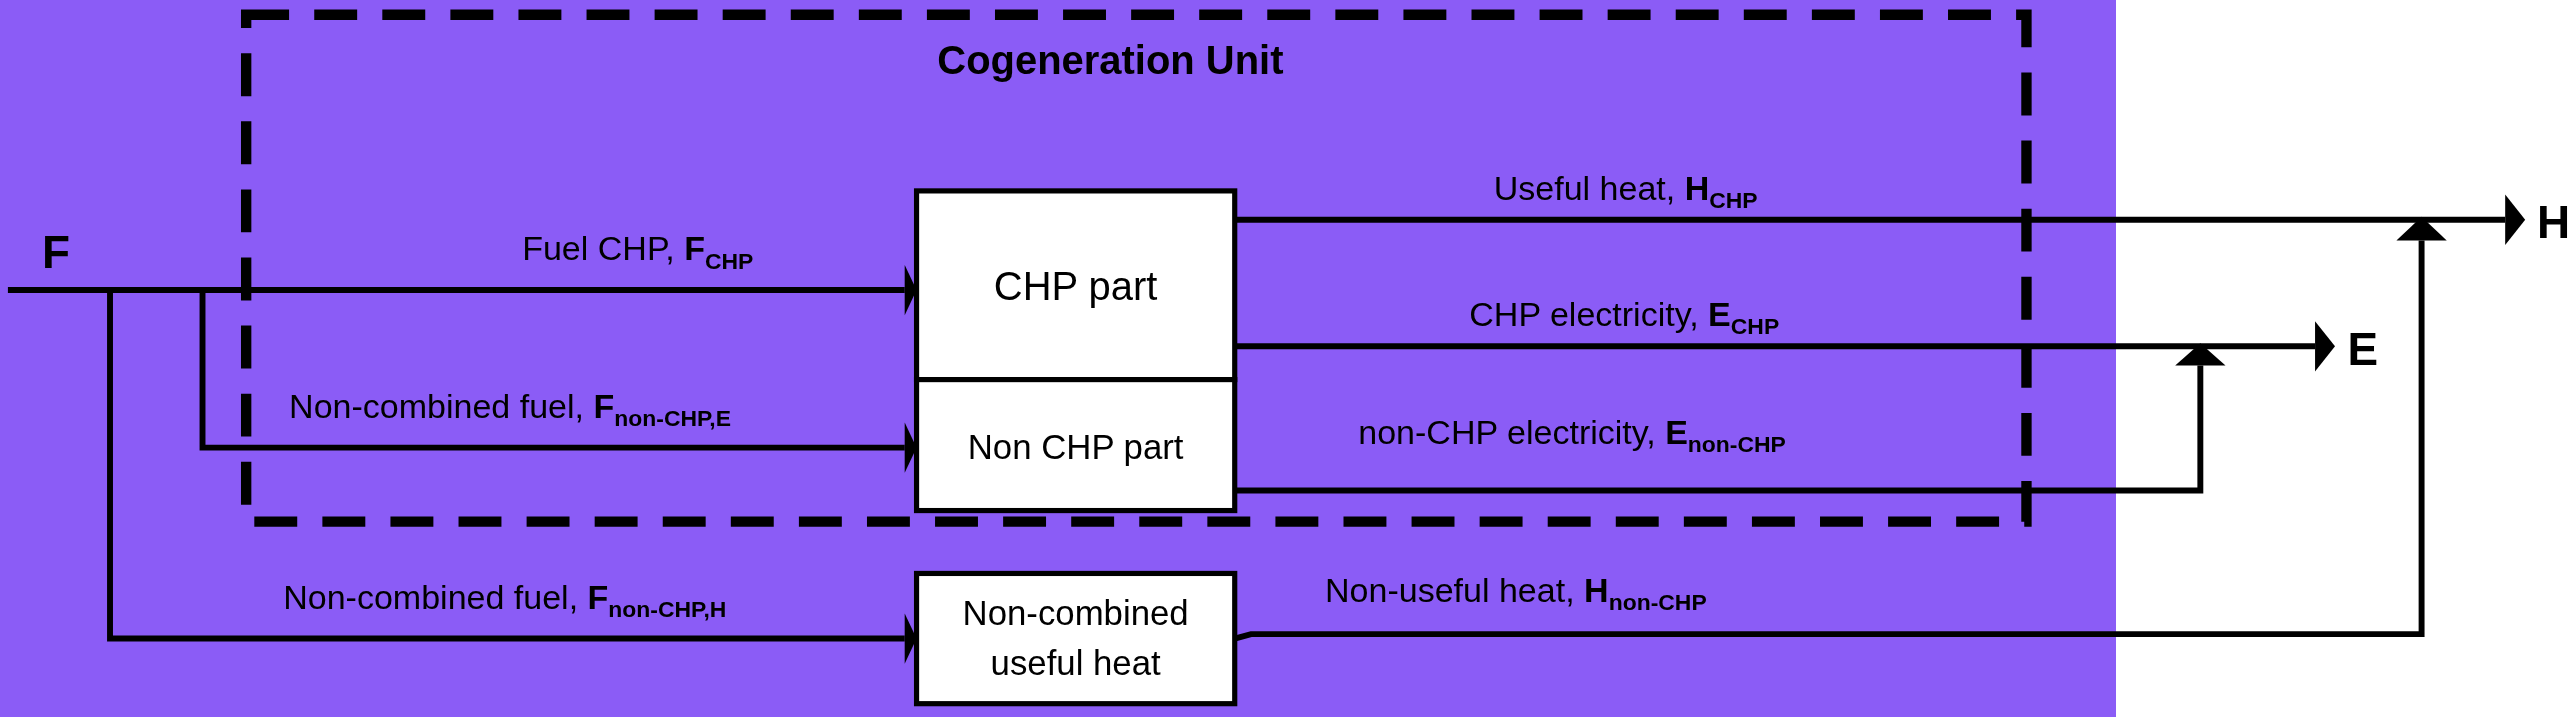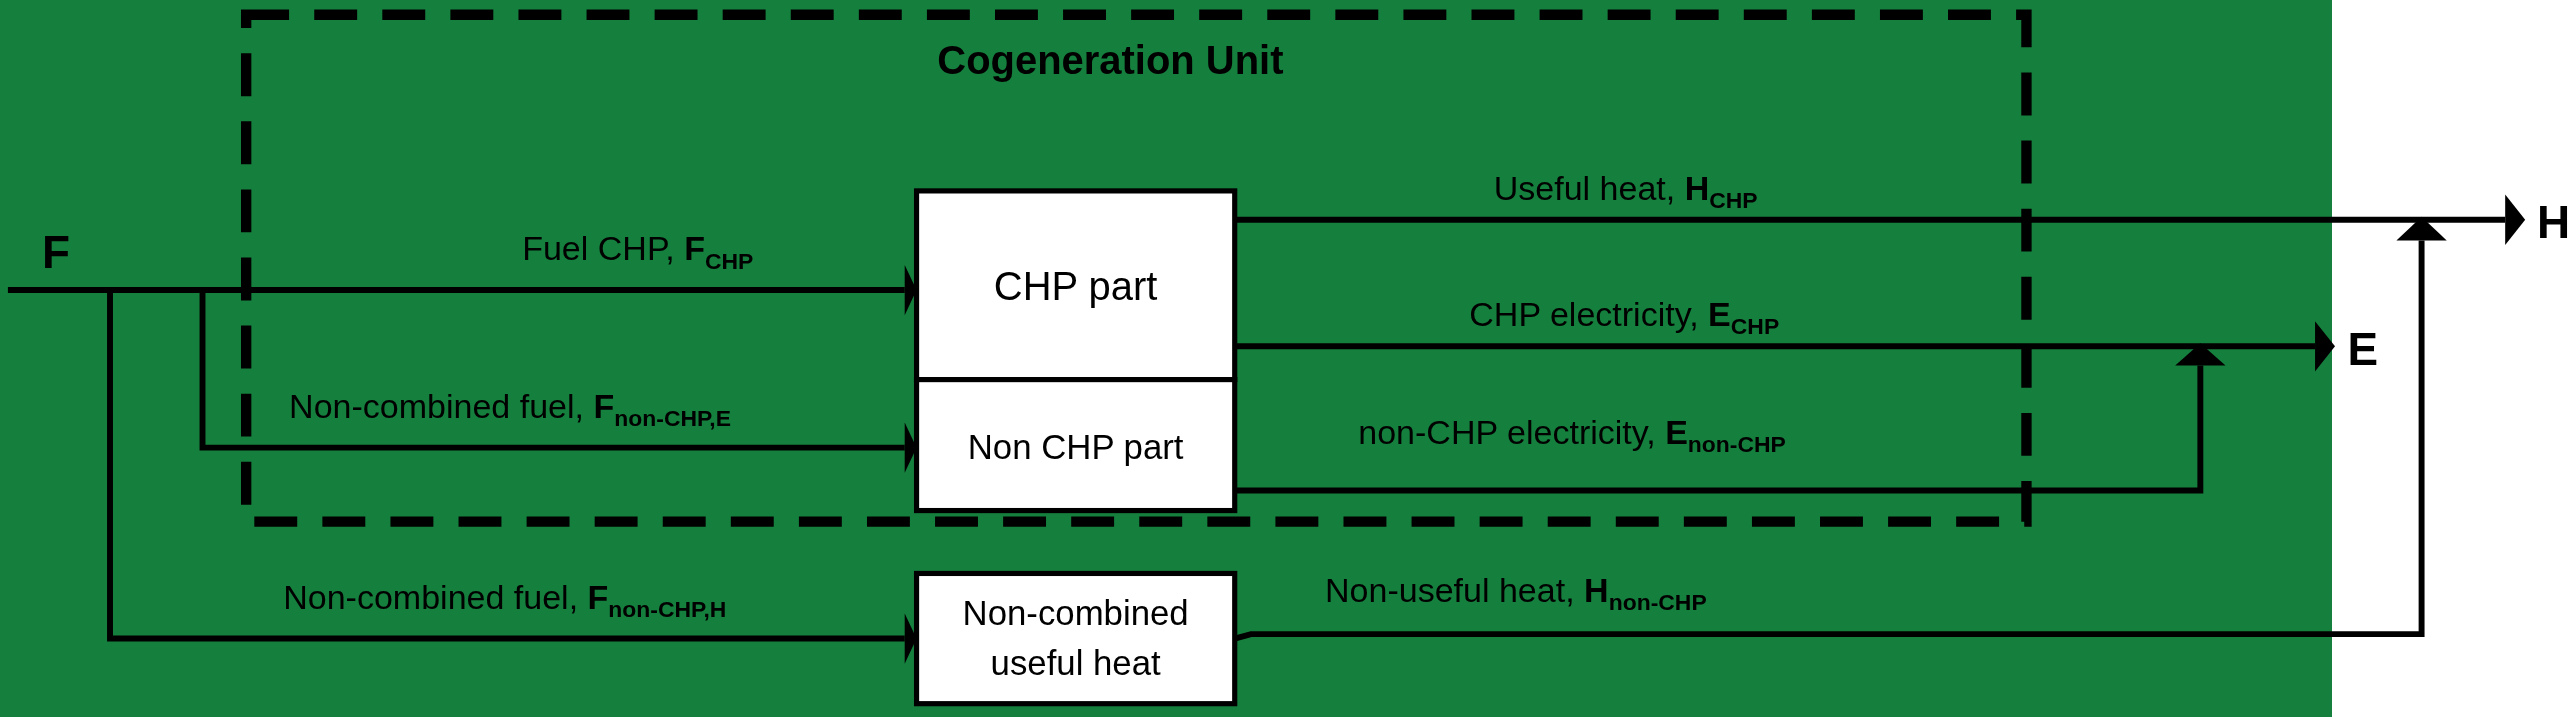--- a/index.html
+++ b/index.html
@@ -8,23 +8,23 @@
     background: #ffffff;
   }
   body {
     width: 2576px;
     height: 717px;
     font-family: "Liberation Sans", sans-serif;
     overflow: hidden;
   }
   #diagram-root {
     position: relative;
-    width: 2332px;
+    width: 2116px;
     height: 717px;
-    background: #15803d;
+    background: #8b5cf6;
   }
   svg#flow {
     position: absolute;
     top: 0; left: 0;
     width: 2576px;
     height: 717px;
     display: block;
   }
   .lbl {
     font-family: "Liberation Sans", sans-serif;

